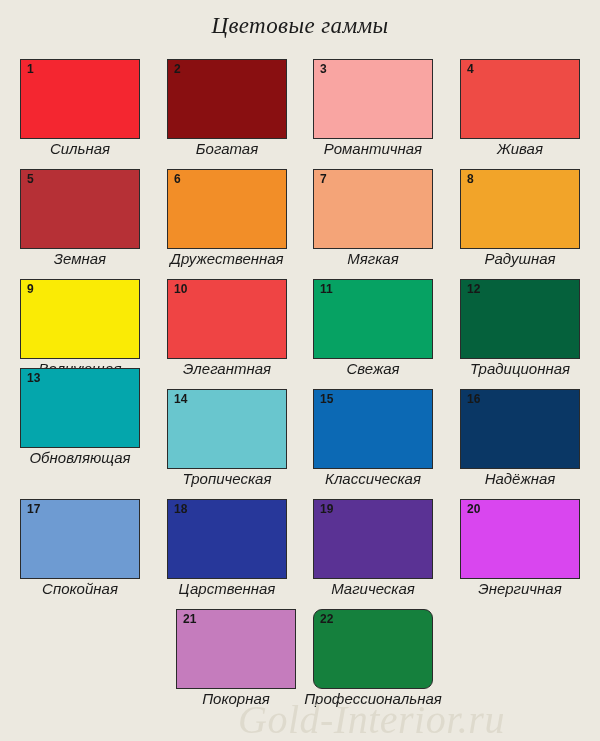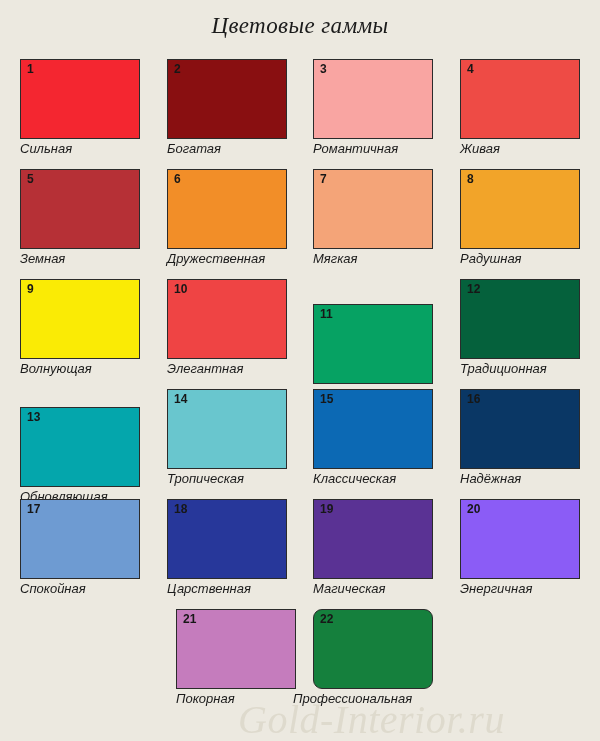--- a/index.html
+++ b/index.html
@@ -56,23 +56,24 @@
     top: 2px;
     font-family: "Liberation Sans", sans-serif;
     font-weight: bold;
     font-size: 12px;
     line-height: 14px;
     color: #171717;
   }
   .swatch-label {
     width: 120px;
     margin-top: 3px;
+    text-align: center;
     font-family: "Liberation Sans", sans-serif;
     font-style: italic;
-    font-size: 13px;
+    font-size: 15px;
     line-height: 14px;
     color: #1b1b1b;
     white-space: nowrap;
   }
   .cell.wide .swatch-label {
     width: 160px;
     margin-left: -20px;
   }
   .watermark {
     position: absolute;
@@ -150,33 +151,33 @@
           <div class="swatch-number">9</div>
         </div>
         <div class="swatch-label">Волнующая</div>
       </div>
       <div class="cell" style="left: 167px; top: 279px;">
         <div class="swatch" style="background: #ef4444; border-color: rgb(43, 43, 43);">
           <div class="swatch-number">10</div>
         </div>
         <div class="swatch-label">Элегантная</div>
       </div>
-      <div class="cell" style="left: 313px; top: 279px; margin-top: 25px;">
+      <div class="cell" style="left: 313px; top: 279px;">
         <div class="swatch" style="background: rgb(6, 162, 99); border-color: rgb(43, 43, 43);">
           <div class="swatch-number">11</div>
         </div>
         <div class="swatch-label">Свежая</div>
       </div>
       <div class="cell" style="left: 460px; top: 279px;">
         <div class="swatch" style="background: rgb(5, 97, 60); border-color: rgb(43, 43, 43);">
           <div class="swatch-number">12</div>
         </div>
         <div class="swatch-label">Традиционная</div>
       </div>
-      <div class="cell" style="left: 20px; top: 407px;">
+      <div class="cell" style="left: 20px; top: 368px;">
         <div class="swatch" style="background: rgb(4, 166, 172); border-color: rgb(43, 43, 43);">
           <div class="swatch-number">13</div>
         </div>
         <div class="swatch-label">Обновляющая</div>
       </div>
       <div class="cell" style="left: 167px; top: 389px;">
         <div class="swatch" style="background: rgb(105, 198, 206); border-color: rgb(43, 43, 43);">
           <div class="swatch-number">14</div>
         </div>
         <div class="swatch-label">Тропическая</div>
@@ -205,21 +206,21 @@
         </div>
         <div class="swatch-label">Царственная</div>
       </div>
       <div class="cell" style="left: 313px; top: 499px;">
         <div class="swatch" style="background: rgb(90, 50, 148); border-color: rgb(43, 43, 43);">
           <div class="swatch-number">19</div>
         </div>
         <div class="swatch-label">Магическая</div>
       </div>
       <div class="cell" style="left: 460px; top: 499px;">
-        <div class="swatch" style="background: #8b5cf6; border-color: rgb(43, 43, 43);">
+        <div class="swatch" style="background: #d946ef; border-color: rgb(43, 43, 43);">
           <div class="swatch-number">20</div>
         </div>
         <div class="swatch-label">Энергичная</div>
       </div>
       <div class="cell" style="left: 176px; top: 609px;">
         <div class="swatch" style="background: rgb(197, 124, 189); border-color: rgb(43, 43, 43);">
           <div class="swatch-number">21</div>
         </div>
         <div class="swatch-label">Покорная</div>
       </div>

